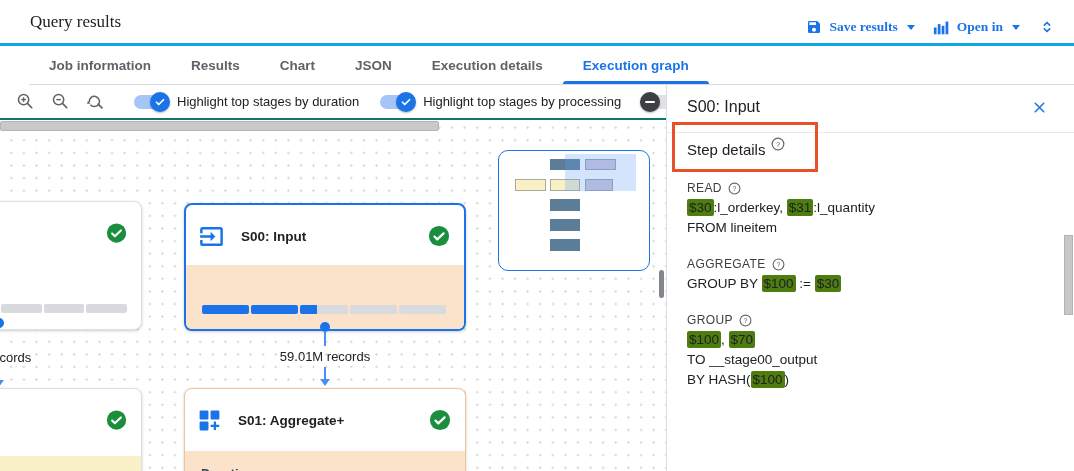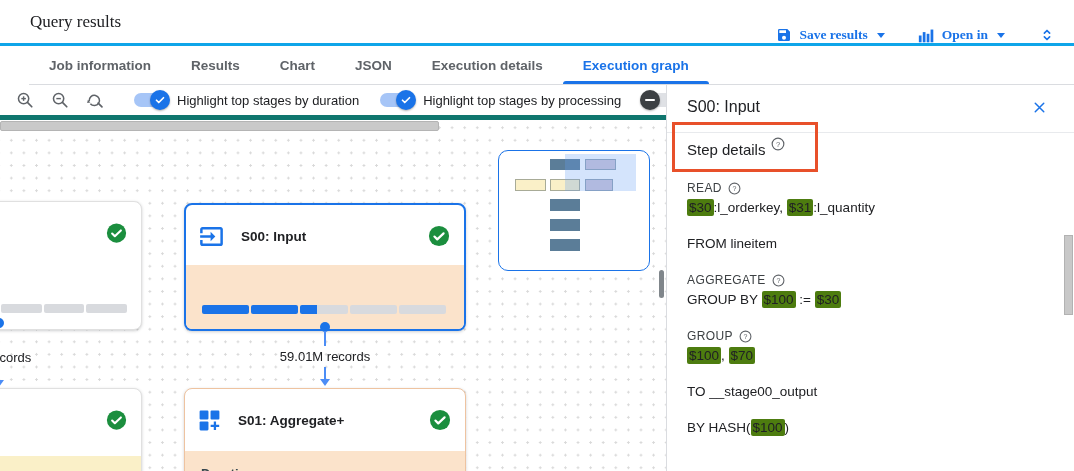--- a/index.html
+++ b/index.html
@@ -4,36 +4,36 @@
 <style>
   * { margin:0; padding:0; box-sizing:border-box; }
   html,body { background:#fff; }
   .app {
     position:relative; width:1074px; height:471px; overflow:hidden;
     font-family:"Liberation Sans","DejaVu Sans",sans-serif; color:#202124; background:#fff;
   }
   
   .topbar { position:absolute; left:0; top:0; width:100%; height:46px; border-bottom:3px solid #0ea5e9; display:flex; align-items:center;font-family:Liberation Serif, serif; }
   .page-title { font-size:17px; font-weight:400; color:#202124; margin-left:30px; }
-  .top-actions { position:absolute; right:18px; top:12px; height:46px; display:flex; align-items:center; gap:33px;justify-content:space-between; }
+  .top-actions { position:absolute; right:18px; top:4px; height:46px; display:flex; align-items:center; gap:18px;justify-content:space-between; }
   .link-btn { display:flex; align-items:center; gap:7px; background:none; border:none; cursor:pointer;
               color:var(--c-accent,#1a73e8); font-size:13.5px; font-weight:700; font-family:inherit; }
   .caret { width:0; height:0; border-left:4px solid transparent; border-right:4px solid transparent; border-top:5px solid var(--c-accent,#1a73e8); margin-left:2px; }
   .icon-btn { background:none; border:none; cursor:pointer; display:flex; align-items:center; }
   
   .tabs { position:absolute; left:0; top:46px; width:100%; height:39px; border-bottom:1px solid #dadce0; display:flex; align-items:stretch; padding-left:20px;margin-left:29px; }
   .tab { position:relative; background:none; border:none; cursor:pointer; font-family:inherit; font-size:13.5px; font-weight:700;
          color:#5f6368; margin-right:40px; display:flex; align-items:center; }
   .tab.active { color:var(--c-accent,#1a73e8); }
   .tab.active::after { content:""; position:absolute; left:-20px; right:-20px; bottom:0; height:3px; background:var(--c-accent,#1a73e8); border-radius:3px 3px 0 0; }
   
   .content { position:absolute; left:0; top:85px; width:100%; bottom:0; }
   .graph-region { position:absolute; left:0; top:0; width:666px; bottom:0; }
   
-  .gtoolbar { position:absolute; left:0; top:0; width:100%; height:35px; border-bottom:5px solid #0f766e; display:flex; align-items:center; background:#fff; }
+  .gtoolbar { position:absolute; left:0; top:0; width:100%; height:35px; border-bottom:2px solid #0f766e; display:flex; align-items:center; background:#fff; }
   .tool-icon { background:none; border:none; cursor:pointer; display:flex; align-items:center; padding:0 8px; }
   .vdiv { width:1px; height:22px; background:#dadce0; margin:0 8px; }
   .toggle { position:relative; width:36px; height:20px; margin:0 8px 0 4px; cursor:pointer; flex:none; }
   .toggle .track { position:absolute; left:1px; right:1px; top:3px; height:14px; border-radius:7px; background:#a6c5f7; }
   .toggle .knob { position:absolute; top:0; width:20px; height:20px; border-radius:50%; background:var(--c-accent,#1a73e8);
                   display:flex; align-items:center; justify-content:center; box-shadow:0 1px 2px rgba(0,0,0,.3); }
   .toggle.on .knob { right:-1px; }
   .toggle.dark .track { background:#dfe1e5; }
   .toggle.dark .knob { left:-1px; background:#3c4043; }
   .toggle.dark .dash { width:10px; height:2px; background:#fff; border-radius:1px; }
@@ -79,21 +79,21 @@
   .panel { position:absolute; left:666px; top:0; right:0; bottom:0; background:#fff; border-left:1px solid #dadce0; }
   .panel-head { position:relative; height:48px; border-bottom:1px solid #e8eaed; }
   .panel-title { position:absolute; left:20px; top:13px; font-size:16px; color:#202124; }
   .close-btn { position:absolute; right:26px; top:14px; background:none; border:none; cursor:pointer; display:flex; }
   .annotation { position:absolute; left:5px; top:37px; width:146px; height:50px; border:3px solid var(--c-annotation,#e8502a); z-index:3; pointer-events:none; }
   .step-details { position:absolute; left:20px; top:56px; font-size:15px; color:#202124; display:flex; gap:6px; }
   .step-details .hicon { margin-top:-4px; }
   .sections { position:absolute; left:20px; right:24px; top:93px; }
   .p-label { font-size:12px; color:#3c4043; letter-spacing:.4px; line-height:20px; margin-top:16px; display:flex; align-items:center; gap:6px; }
   .p-label:first-child { margin-top:0; }
-  .p-row { font-size:13.5px; color:#202124; line-height:20px; margin-top:16px; white-space:nowrap; }
+  .p-row { font-size:13.5px; color:#202124; line-height:20px; white-space:nowrap; }
   .p-row.tight { margin-top:0; }
   .chip { background:#4d7c0f; border-radius:2px; padding:1px 2px; }
   .vscroll-panel { position:absolute; right:1px; top:150px; width:9px; height:80px; background:#c8c8c8; border:1px solid #b2b2b2; cursor:pointer; }
   .hicon { display:inline-flex; flex:none; }
 </style>
 </head>
 <body>
 
 <div class="app">
 

